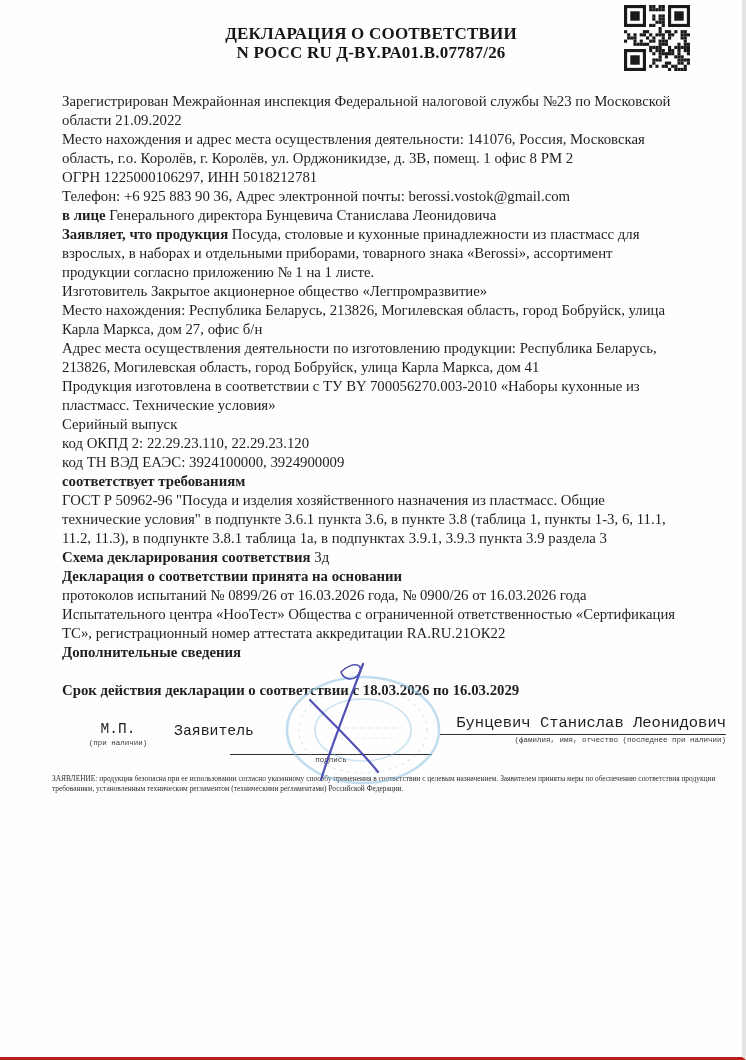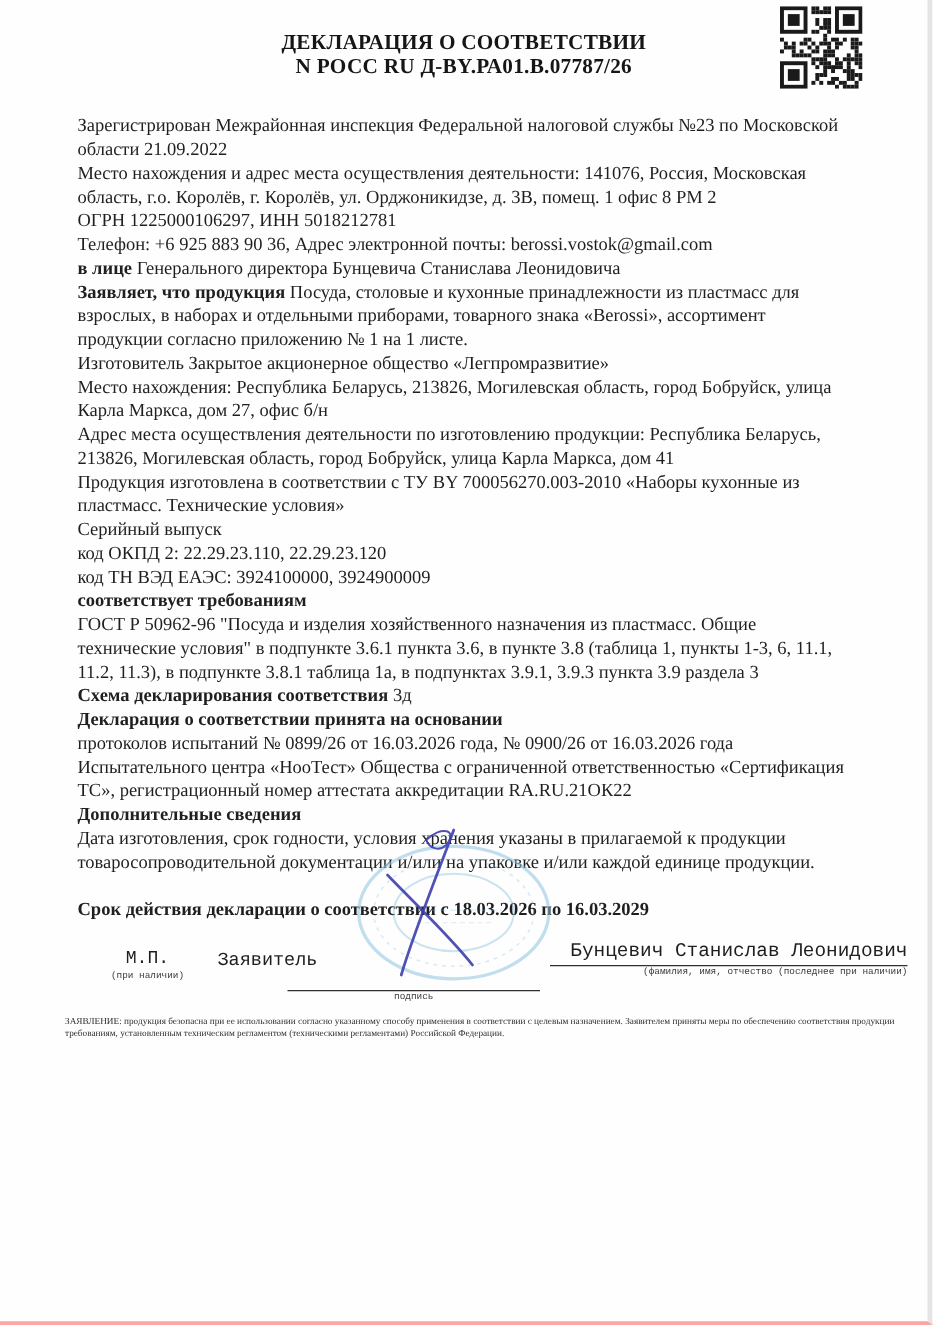--- a/index.html
+++ b/index.html
@@ -5,21 +5,21 @@
   html,body{margin:0;padding:0;background:#fff;}
   .page{
     position:relative;
     width:746px;height:1060px;
     background:#fefefe;
     font-family:"Liberation Serif","DejaVu Serif",serif;
     color:#1f1f1f;
     overflow:hidden;
     box-sizing:border-box;
     border-right:4px solid #e4e4e4;
-    border-bottom:3px solid #fca5a5;
+    border-bottom:3px solid #b91c1c;
   }
   .title-block{margin-top:24px;text-align:center;font-weight:bold;font-size:17px;line-height:19px;letter-spacing:.2px;color:#161616;}
   .qr{position:absolute;top:5px;right:52px;width:66px;height:66px;}
   .content{margin:30px 58px 0 62px;font-size:14.8px;line-height:19px;}
   .content p{margin:0;}
   .content b{font-weight:bold;}
   .validity{font-weight:bold;margin-top:19px !important;}
   .sigrow{position:relative;height:54px;margin-top:12px;font-family:Liberation Mono, monospace;}
   .mp{position:absolute;left:26px;top:8px;width:60px;text-align:center;font-size:14.5px;}
   .mp .note{font-size:7.5px;color:#3a3a3a;line-height:9px;}
@@ -198,21 +198,20 @@
     <p><b></b> <span>Продукция изготовлена в соответствии с ТУ BY 700056270.003-2010 «Наборы кухонные из пластмасс. Технические условия»</span></p>
     <p><b></b> <span>Серийный выпуск</span></p>
     <p><b></b> <span>код ОКПД 2: 22.29.23.110, 22.29.23.120</span></p>
     <p><b></b> <span>код ТН ВЭД ЕАЭС: 3924100000, 3924900009</span></p>
     <p><b>соответствует требованиям</b> <span></span></p>
     <p><b></b> <span>ГОСТ Р 50962-96 "Посуда и изделия хозяйственного назначения из пластмасс. Общие технические условия" в подпункте 3.6.1 пункта 3.6, в пункте 3.8 (таблица 1, пункты 1-3, 6, 11.1, 11.2, 11.3), в подпункте 3.8.1 таблица 1а, в подпунктах 3.9.1, 3.9.3 пункта 3.9 раздела 3</span></p>
     <p><b>Схема декларирования соответствия</b> <span>3д</span></p>
     <p><b>Декларация о соответствии принята на основании</b> <span></span></p>
     <p><b></b> <span>протоколов испытаний № 0899/26 от 16.03.2026 года, № 0900/26 от 16.03.2026 года Испытательного центра «НооТест» Общества с ограниченной ответственностью «Сертификация ТС», регистрационный номер аттестата аккредитации RA.RU.21ОК22</span></p>
     <p><b>Дополнительные сведения</b> <span></span></p>
-    <p><b></b> <span>Дата изготовления, срок годности, условия хранения указаны в прилагаемой к продукции товаросопроводительной документации и/или на упаковке и/или каждой единице продукции.</span></p>
 
     <p class="validity">Срок действия декларации о соответствии с 18.03.2026 по 16.03.2029</p>
 
     <div class="sigrow">
       <div class="mp">
         <div>М.П.</div>
         <div class="note">(при наличии)</div>
       </div>
       <div class="applicant">Заявитель</div>
       <div class="sig-line">

